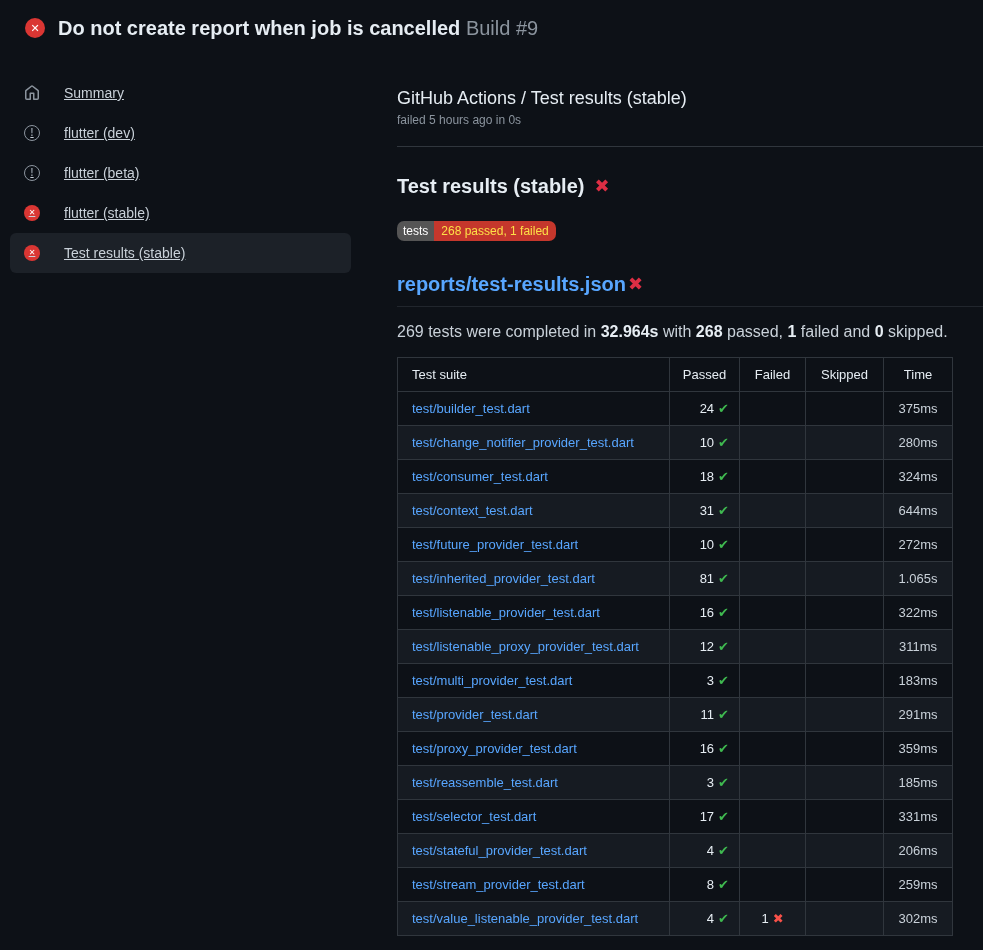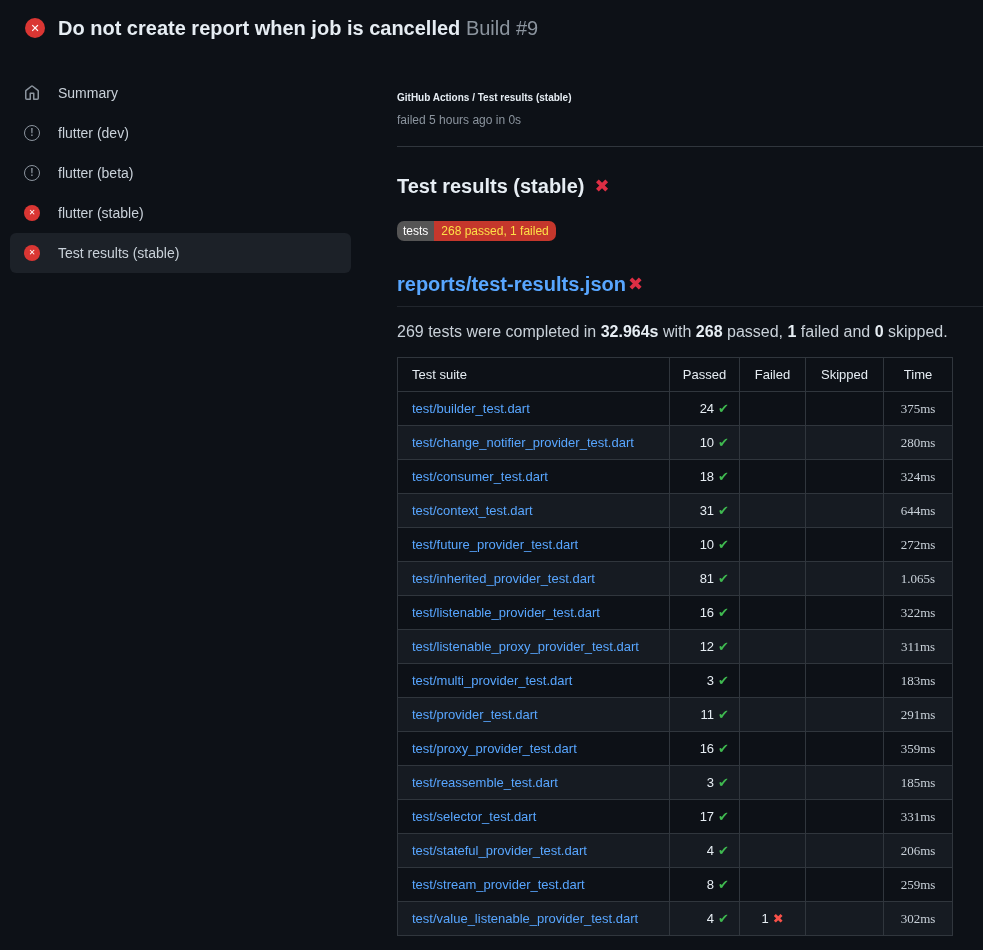--- a/index.html
+++ b/index.html
@@ -32,31 +32,31 @@
     background:transparent; border:1.5px solid var(--muted,#8b949e);
     color:var(--muted,#8b949e); font-size:10px;
   }
 
   
   .layout { display:flex; align-items:flex-start; }
 
   
   .sidebar { flex:0 0 341px; width:341px; margin-left:10px; padding-top:17px; }
   .side-item {
-    display:flex; align-items:center; gap:18px;
-    height:40px; padding-left:14px; border-radius:6px; cursor:pointer;
+    display:flex; align-items:center; gap:24px;
+    height:40px; padding-left:14px; border-radius:6px; cursor:pointer;text-decoration:underline;
   }
   .side-item.selected { background:var(--selected,#1c2128); }
   .side-label { color:var(--text,#c9d1d9); font-size:14px; }
   .home-icon { display:inline-flex; width:16px; height:16px; flex:none; }
   .jobs-heading { font-size:12px; color:var(--muted,#8b949e); margin:16px 0 10px 18px; }
 
   
   .content { flex:1; min-width:0; margin-left:46px; padding-top:32px; }
-  .breadcrumb { font-weight:bold; color:var(--text-bright,#e6edf3); font-size:10px; line-height:20px; cursor:pointer; }
+  .breadcrumb { font-weight:normal; color:var(--text-bright,#e6edf3); font-size:18px; line-height:20px; cursor:pointer; }
   .run-meta { color:var(--muted,#8b949e); font-size:12px; line-height:16px; margin-top:4px; }
   .divider { border:none; border-top:1px solid var(--border,#30363d); margin-top:18px; }
 
   .section-title {
     margin-top:26px; font-size:20px; font-weight:bold;
     color:var(--text-bright,#e6edf3); line-height:26px;
     display:flex; align-items:center; gap:10px;
   }
   .x-emoji { color:var(--emoji-red,#dd2e44); font-size:18px; font-weight:bold; }
 
@@ -77,21 +77,21 @@
   
   table.results { border-collapse:collapse; margin-top:16px; font-size:13px; table-layout:fixed; }
   .results th, .results td { border:1px solid var(--border,#30363d); height:34px; white-space:nowrap; }
   .results th { font-weight:normal; color:var(--text-bright,#e6edf3); text-align:center; }
   .results th.col-suite { text-align:left; padding-left:14px; }
   .results td.suite { text-align:left; padding-left:14px; overflow:hidden; }
   .results td.suite a { color:var(--link,#58a6ff); }
   .results tbody tr:nth-child(even) { background:var(--row-alt,#161b22); }
   .results td.passed { text-align:right; padding-right:10px; color:var(--text-bright,#e6edf3); }
   .results td.failed { text-align:center; color:var(--text-bright,#e6edf3); }
-  .results td.time { text-align:center; color:var(--text,#c9d1d9);font-family:Liberation Serif, serif; }
+  .results td.time { text-align:center; color:var(--text,#c9d1d9); }
   .check { color:var(--green,#3fb950); font-weight:bold; margin-left:4px; }
   .cross-mark { color:var(--red,#f85149); font-weight:bold; margin-left:4px; }
 </style>
 </head>
 <body>
 
 <div class="page">
 
   <header class="run-header">
     <span class="circle-icon failed lg">✕</span>

